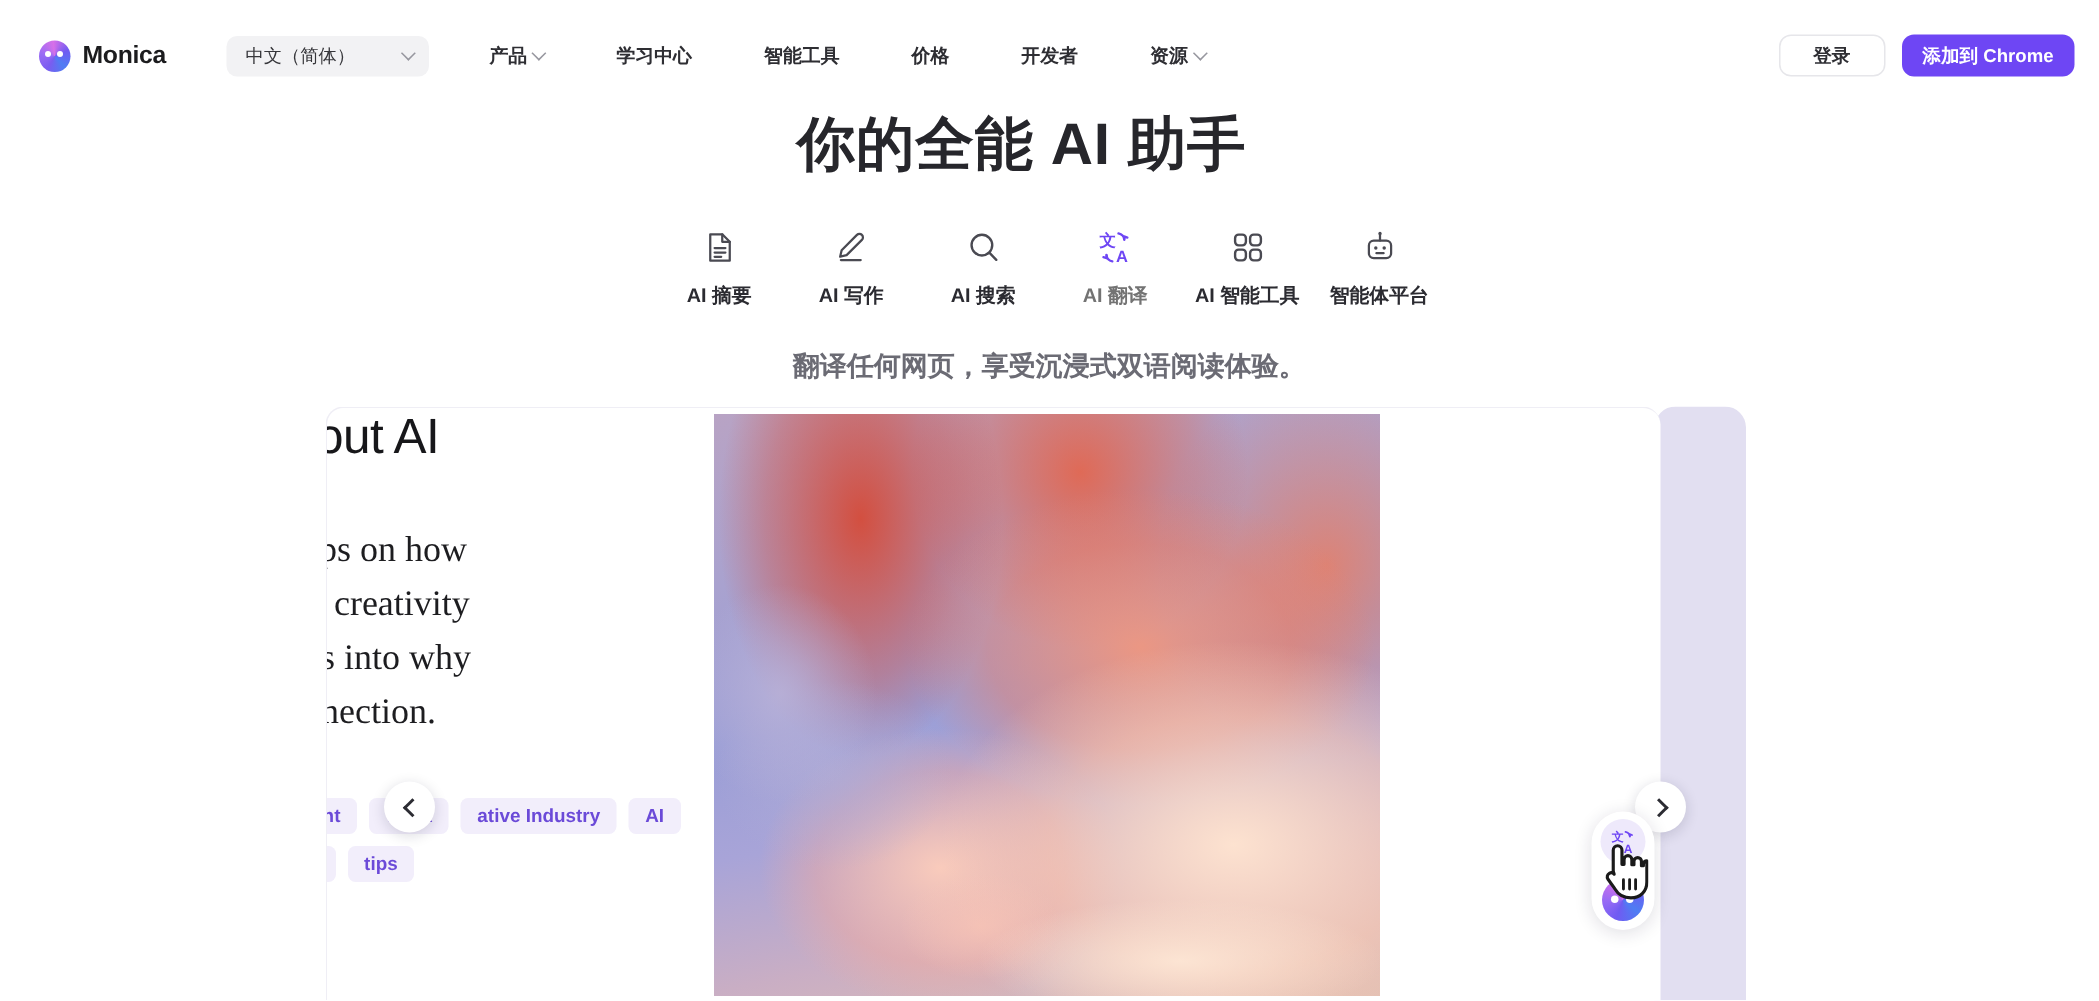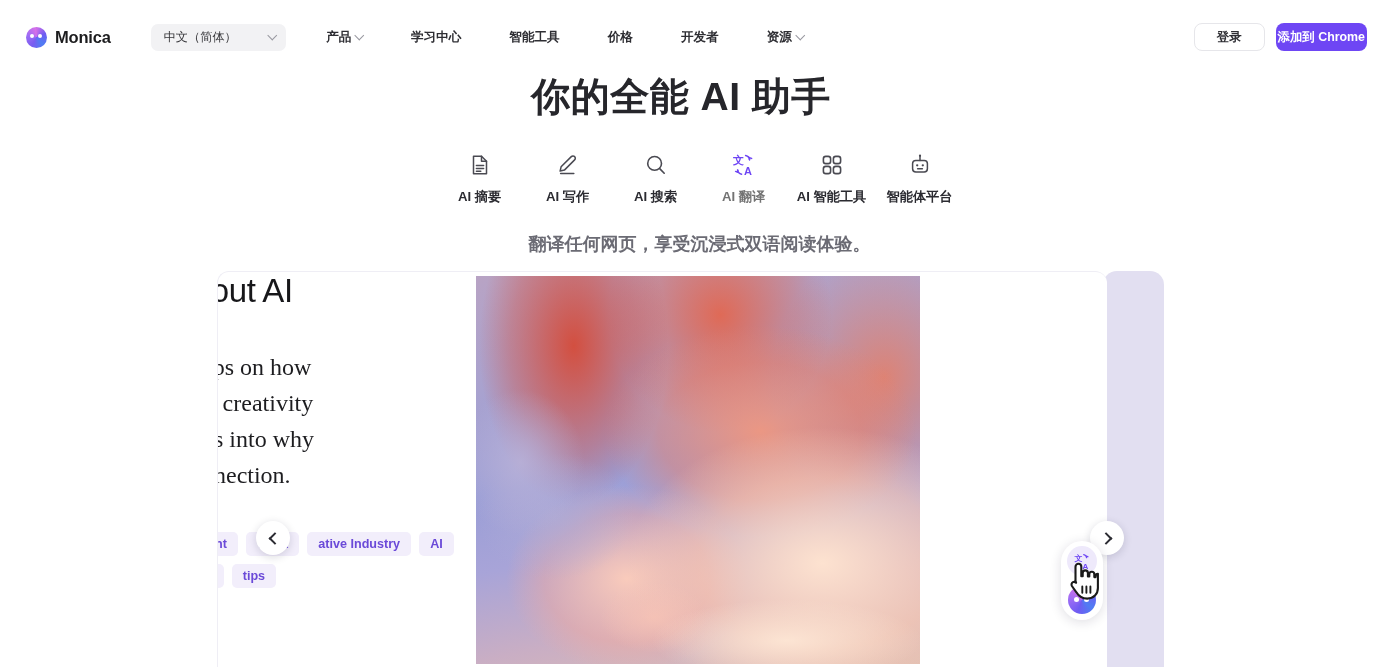--- a/index.html
+++ b/index.html
@@ -104,42 +104,42 @@
   .chev-sm {
     width: 6.5px; height: 6.5px;
     border-right: 1.3px solid #97979f;
     border-bottom: 1.3px solid #97979f;
     transform: rotate(45deg) translate(-1.5px, -1.5px);
     flex: none;
   }
 
   .header-actions {
     margin-left: auto;
-    margin-right: 32px;
+    margin-right: 16px;
     display: flex;
     align-items: center;
     gap: 11px;
   }
   .btn-login {
     height: 28px;
     padding: 0 22px;
     border-radius: 8px;
     background: #ffffff;
     border: 1px solid #e6e6ea;
     font-size: 12.4px;
     font-weight: 600;
     color: #2e2e33;
     display: flex;
     align-items: center;
     cursor: pointer;
     white-space: nowrap;
   }
   .btn-chrome {
     height: 28px;
-    padding: 0 2px;
+    padding: 0 14px;
     border-radius: 8px;
     background: #6e46f4;
     border: none;
     font-size: 12.4px;
     font-weight: 700;
     color: #ffffff;
     display: flex;
     align-items: center;
     cursor: pointer;
     white-space: nowrap;

